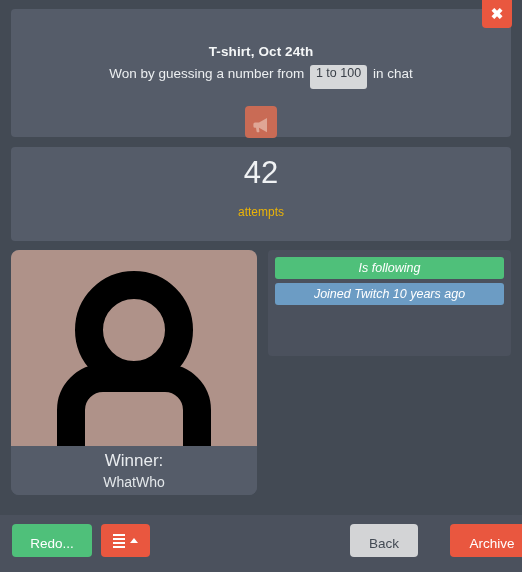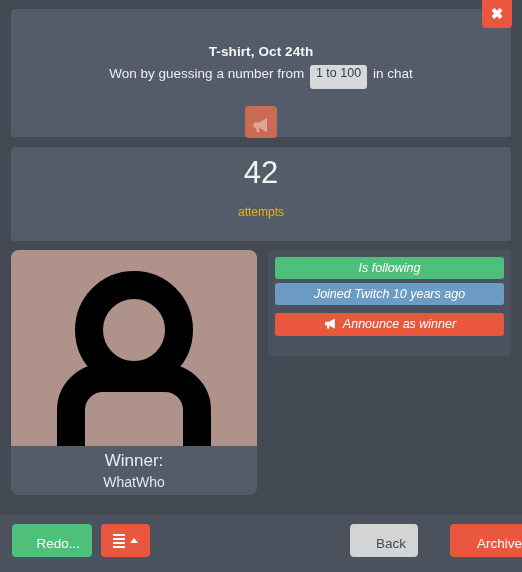--- a/index.html
+++ b/index.html
@@ -215,21 +215,20 @@
 
   .btn {
     position: absolute;
     border: none;
     border-radius: 4px;
     font-family: "Liberation Sans", sans-serif;
     font-size: 13.5px;
     color: #ffffff;
     cursor: pointer;
     padding: 12px;
-    text-align: right;
   }
 
   .btn-redo {
     left: 12px;
     top: 524px;
     width: 80px;
     height: 33px;
     background: #4fc07a;
   }
 
@@ -325,27 +324,20 @@
   <div class="winner-caption">
     <div class="cap-title">Winner:</div>
     <div class="cap-name">WhatWho</div>
   </div>
 </div>
 
 <div class="side-panel">
   <div class="badge badge-following">Is following</div>
   <div class="badge badge-joined">Joined Twitch 10 years ago</div>
 
-  <button class="badge badge-announce">
-    <span class="mega">
-      <svg width="15" height="13" viewBox="0 0 20 18">
-        <path d="M16 2 L8 6.5 L4 6.5 A1.6 1.6 0 0 0 2.4 8.1 L2.4 10.2 A1.6 1.6 0 0 0 4 11.8 L5 11.8 L5.6 15.6 A0.8 0.8 0 0 0 6.4 16.3 L7.6 16.3 A0.8 0.8 0 0 0 8.4 15.4 L7.9 11.8 L8 11.8 L16 16.2 Z" fill="#ffffff"></path>
-      </svg>
-    </span><span>Announce as winner</span>
-  </button>
 </div>
 
 <div class="bottom-bar"></div>
 
 <button class="btn btn-redo">Redo...</button>
 
 <button class="btn btn-menu">
   <span class="inner">
     <span class="hamburger">
       <i></i>

